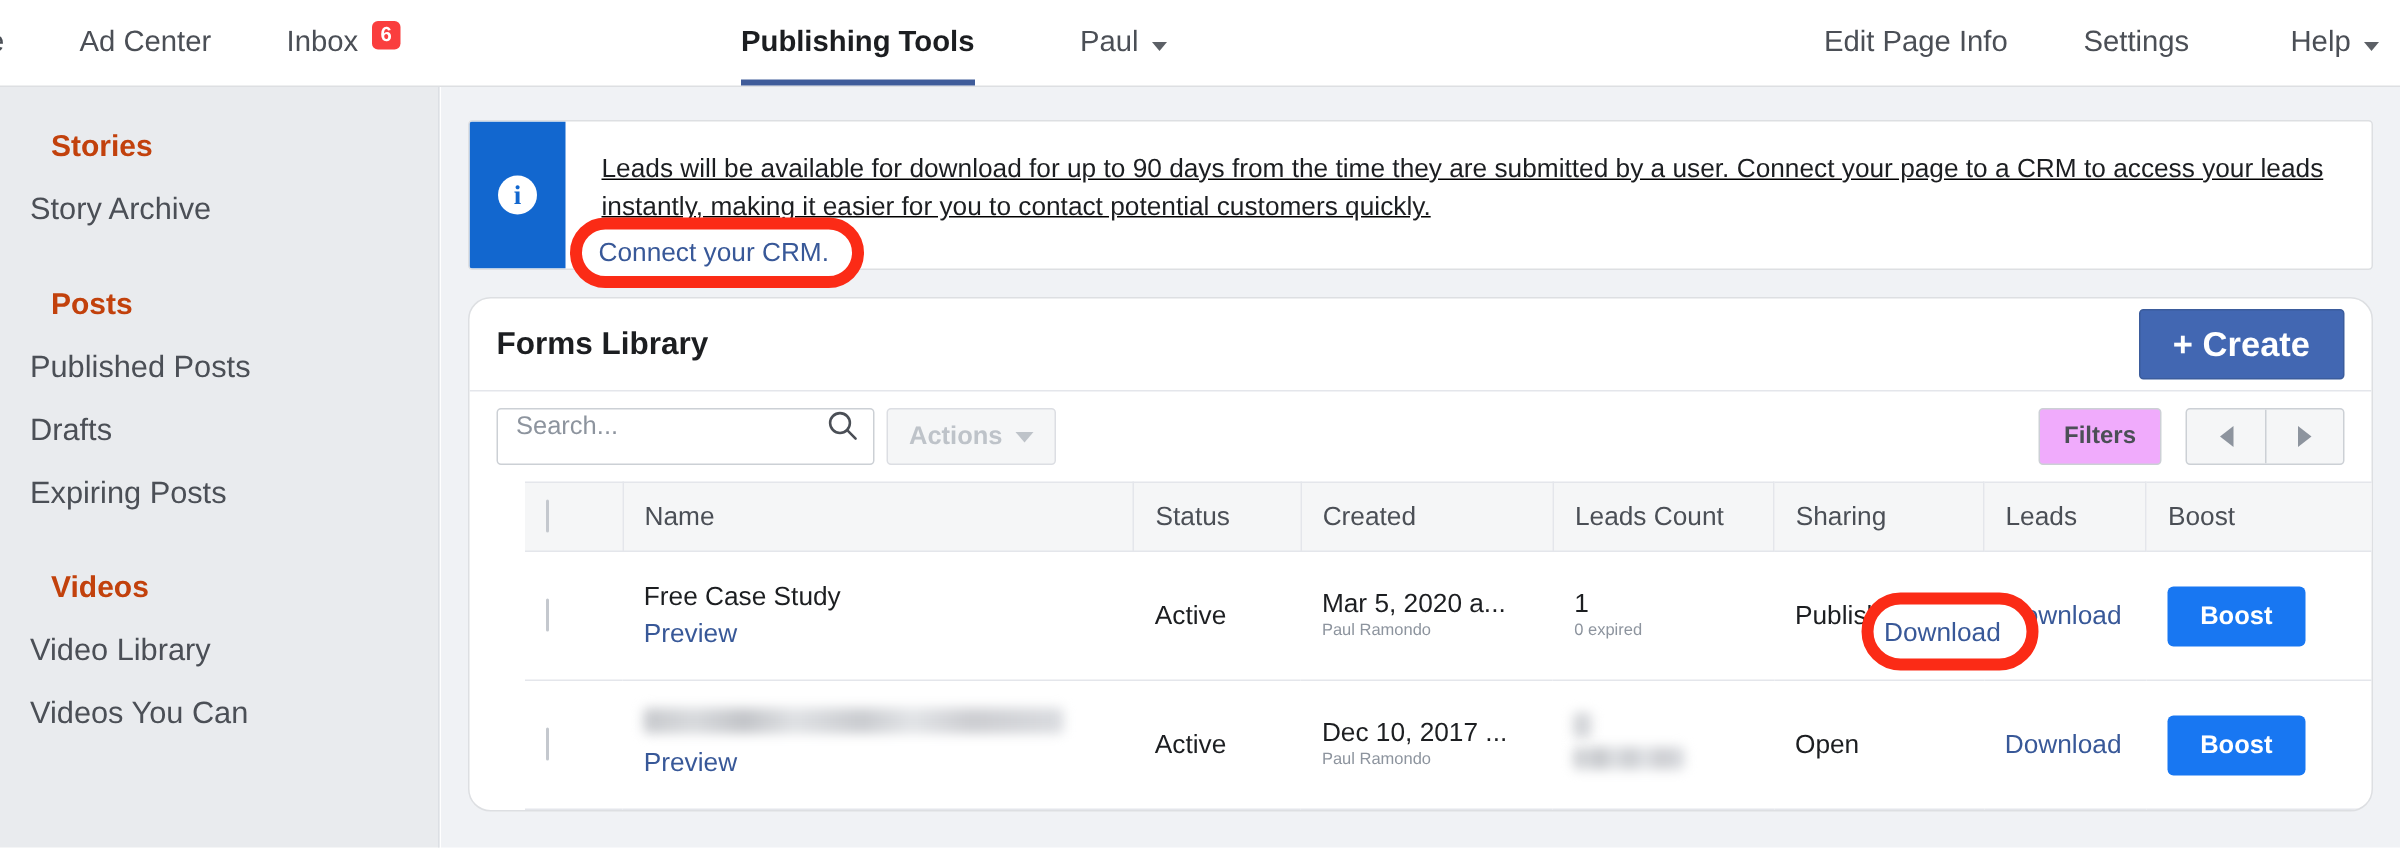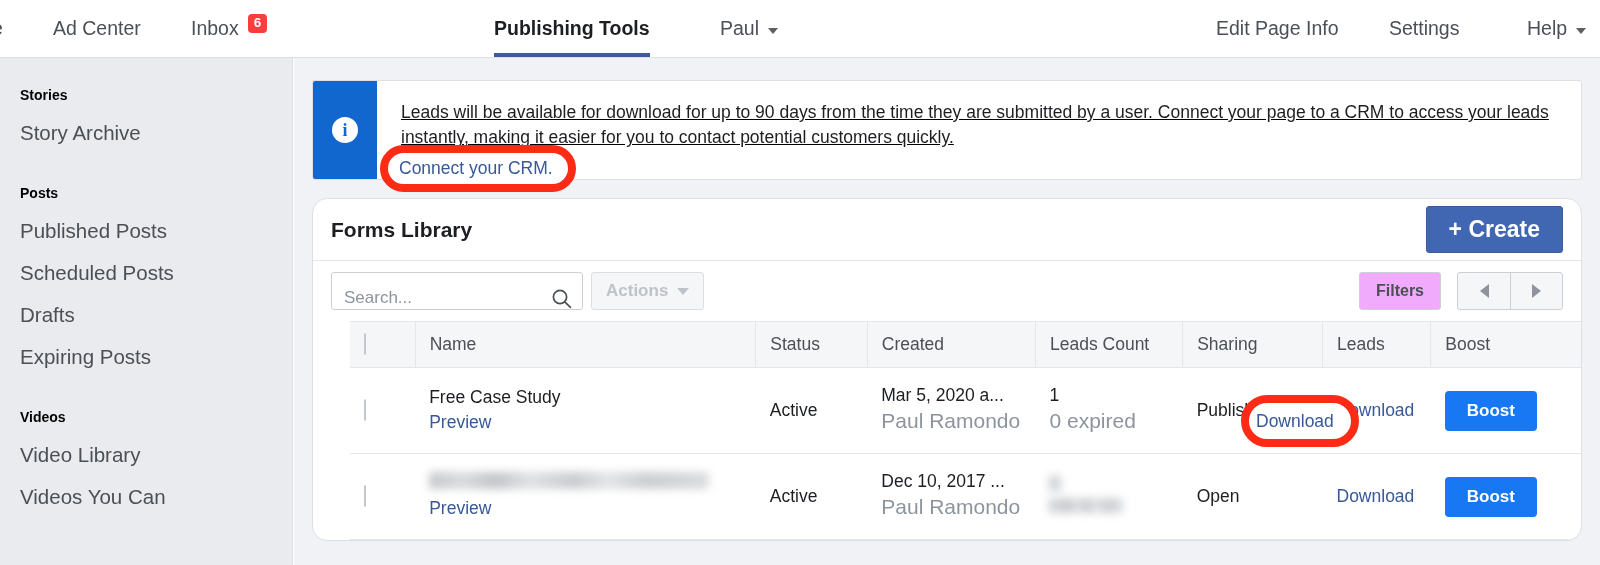--- a/index.html
+++ b/index.html
@@ -47,22 +47,23 @@
   }
 
   
   #sidebar {
     position: absolute; left: 0; top: 58px; width: 293px; height: 507px;
     background: #e9ebee;
     border-right: 1px solid #dcdfe4;
     padding-top: 20px;
   }
   .side-head {
-    font-size: 14px; font-weight: bold; color: #000000;
+    font-size: 20px; font-weight: bold; color: #c2410c;
     padding: 9px 0 9px 20px;
+    margin-left: 14px;
   }
   .side-link {
     font-size: 20.5px; color: #4b4f56;
     padding: 9px 0 9px 20px;
     cursor: pointer; white-space: nowrap;
   }
   .side-gap { height: 22px; }
 
   
   #main {
@@ -134,21 +135,21 @@
   #toolbar {
     height: 60px;
     display: flex; align-items: center;
     padding: 0 18px;
   }
   #search-box {
     position: relative;
     width: 252px; height: 38px;
     border: 1px solid #ccd0d5; border-radius: 3px;
     background: #ffffff;
-    display: flex; align-items: flex-end;
+    display: flex; align-items: flex-start;
     padding: 0 10px;
     cursor: text;
   }
   #search-input {
     border: 0; outline: 0; width: 100%;
     font-size: 17px; color: #4b4f56;
     font-family: "Liberation Sans", sans-serif;
     background: transparent;
   }
   #search-input::placeholder { color: #8d949e; }
@@ -238,21 +239,21 @@
   .col-boost   { width: 178px; }
 
   .cb {
     width: 22px; height: 22px;
     border: 1px solid #c4c8ce; border-radius: 3px;
     background: #ffffff;
     cursor: pointer;
   }
   .name-main { font-size: 17.5px; color: #1c1e21; line-height: 1.35; }
   .name-prev { font-size: 17.5px; color: #385898; cursor: pointer; line-height: 1.45; }
-  .sub-grey  { font-size: 21px; color: #8d949e; line-height: 1.45; }
+  .sub-grey  { font-size: 11px; color: #8d949e; line-height: 1.45; }
   .link-dl   { font-size: 17.5px; color: #385898; cursor: pointer; }
   .boost-btn {
     display: inline-block;
     background: #1877f2; color: #ffffff;
     font-size: 17px; font-weight: bold;
     border-radius: 4px;
     padding: 10px 22px;
     cursor: pointer;
   }
 
@@ -336,21 +337,20 @@
 
 <div id="sidebar">
 
   <div class="side-head">Stories</div>
   <div class="side-link">Story Archive</div>
 
   <div class="side-gap"></div>
 
   <div class="side-head">Posts</div>
   <div class="side-link">Published Posts</div>
-  <div class="side-link">Scheduled Posts</div>
   <div class="side-link">Drafts</div>
   <div class="side-link">Expiring Posts</div>
 
   <div class="side-gap"></div>
 
   <div class="side-head">Videos</div>
   <div class="side-link">Video Library</div>
   <div class="side-link">Videos You Can</div>
 </div>
 

